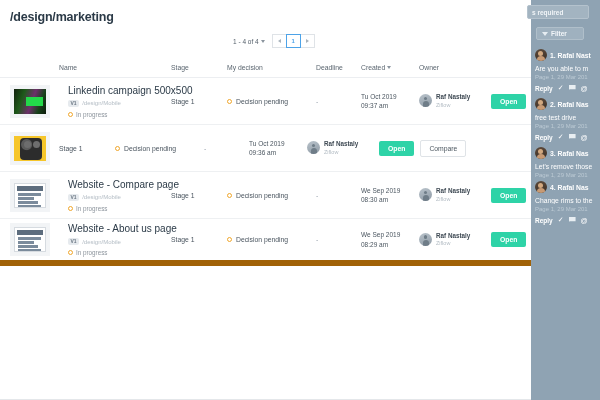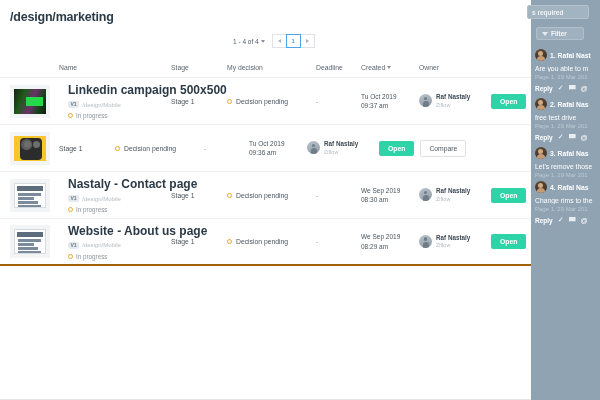--- a/index.html
+++ b/index.html
@@ -101,21 +101,21 @@
   .col-owner { width: 72px; flex: none; }
   .col-actions { width: 90px; flex: none; }
 
   .row {
     display: flex;
     align-items: center;
     height: 47px;
     border-bottom: 1px solid #eef0f2;
     padding-left: 10px;
   }
-  .row:last-child { border-bottom: 2px solid #a16207; }
+  .row:last-child { border-bottom: 6px solid #a16207; }
 
   
   .thumb {
     width: 40px; height: 33px;
     background: #f2f4f6;
     display: flex; align-items: center; justify-content: center;
     overflow: hidden;
     position: relative;
   }
   .thumb .inner { width: 32px; height: 25px; position: relative; overflow:hidden; }
@@ -140,21 +140,21 @@
   .thumb-doc .inner { background:#ffffff; border:1px solid #d6dbe0; padding:2px; }
   .thumb-doc .bar { background:#7b8b9c; height:3px; margin:1px 1px; }
   .thumb-doc .bar.w1 { width: 60%; }
   .thumb-doc .bar.w2 { width: 90%; }
   .thumb-doc .bar.w3 { width: 75%; }
   .thumb-doc .hdr { background:#5d6d7e; height:5px; width:100%; margin-bottom:2px; }
 
   
   .name-cell { padding-left: 9px; }
   .name-title {
-    font-size: 12px; color: #2b3a47; font-weight: bold;
+    font-size: 10px; color: #2b3a47; font-weight: normal;
     margin-bottom: 4px; white-space: nowrap;
   }
   .name-sub { display: flex; align-items: center; gap: 3px; margin-bottom: 4px; }
   .ver-badge {
     background: #e6eaee; color: #6b7784;
     font-size: 5px; font-weight: bold;
     padding: 1px 2.5px; border-radius: 2px;
     line-height: 1;
   }
   .path-text { font-size: 6px; color: #b3bcc4; white-space: nowrap; }
@@ -399,21 +399,21 @@
             <div class="inner">
               <div class="hdr"></div>
               <div class="bar w2"></div>
                 <div class="bar w1"></div>
                 <div class="bar w3"></div>
                 <div class="bar w2"></div>
             </div>
           </div>
         </div>
         <div class="col-name name-cell">
-          <div class="name-title">Nastaly - Contact page</div>
+          <div class="name-title">Website - Compare page</div>
           <div class="name-sub">
             <span class="ver-badge">V1</span>
             <span class="path-text">/design/Mobile</span>
           </div>
           <div class="status-line">
             <span class="dot-orange"></span>
             <span class="status-text">In progress</span>
           </div>
         </div>
         <div class="col-stage cell-text">Stage 1</div>

